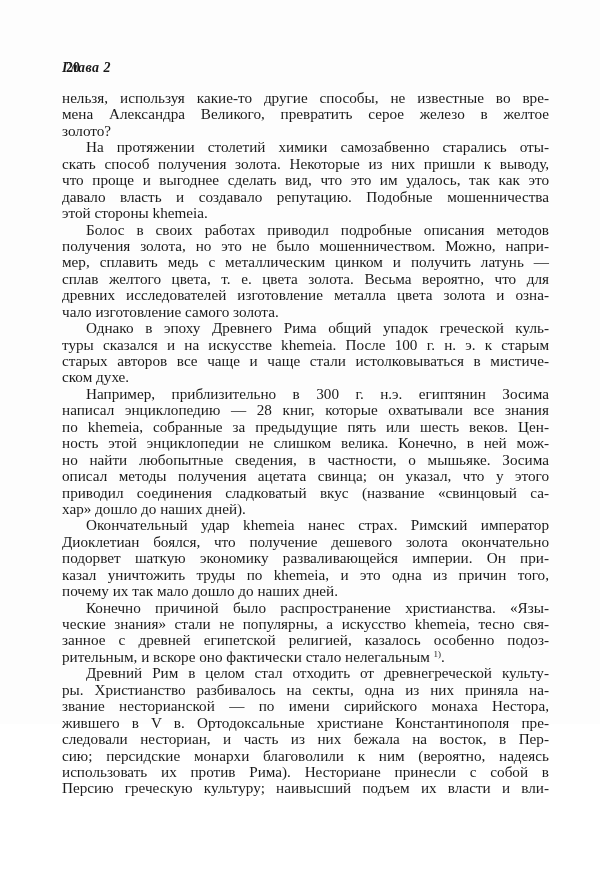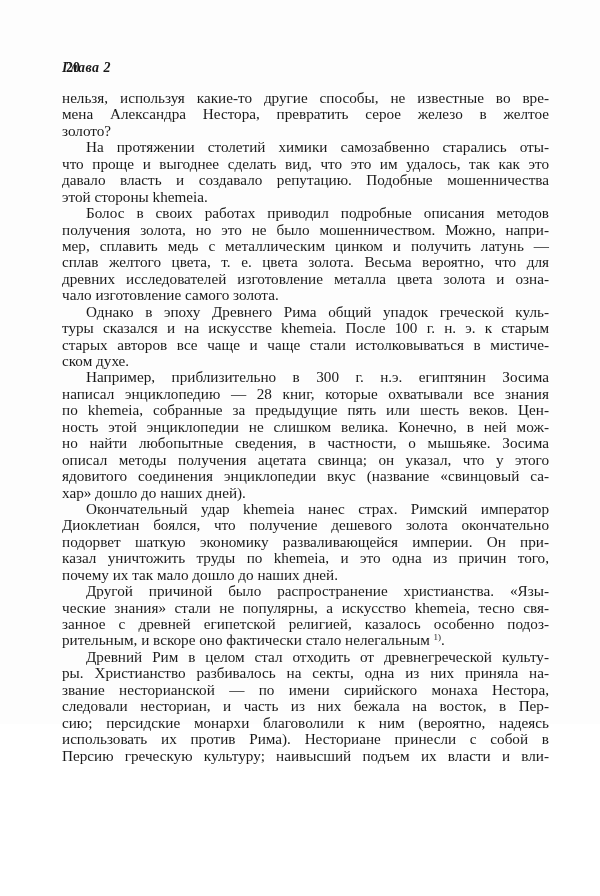--- a/index.html
+++ b/index.html
@@ -31,26 +31,27 @@
 <div class="page">
   <div class="running-head">
     <span class="page-number">20</span>
     <span class="chapter-title">Глава 2</span>
   </div>
 
   <div class="body-text">
 
     <div>
       <span class="line">нельзя, используя какие-то другие способы, не известные во вре-</span>
-      <span class="line">мена Александра Нестора, превратить серое железо в желтое</span>
+      <span class="line">мена Александра Великого, превратить серое железо в желтое</span>
       <span class="line last">золото?</span>
     </div>
 
     <div>
       <span class="line indent">На протяжении столетий химики самозабвенно старались оты-</span>
+      <span class="line">скать способ получения золота. Некоторые из них пришли к выводу,</span>
       <span class="line">что проще и выгоднее сделать вид, что это им удалось, так как это</span>
       <span class="line">давало власть и создавало репутацию. Подобные мошенничества</span>
       <span class="line last">этой стороны khemeia.</span>
     </div>
 
     <div>
       <span class="line indent">Болос в своих работах приводил подробные описания методов</span>
       <span class="line">получения золота, но это не было мошенничеством. Можно, напри-</span>
       <span class="line">мер, сплавить медь с металлическим цинком и получить латунь —</span>
       <span class="line">сплав желтого цвета, т. е. цвета золота. Весьма вероятно, что для</span>
@@ -65,42 +66,43 @@
       <span class="line last">ском духе.</span>
     </div>
 
     <div>
       <span class="line indent">Например, приблизительно в 300 г. н.э. египтянин Зосима</span>
       <span class="line">написал энциклопедию — 28 книг, которые охватывали все знания</span>
       <span class="line">по khemeia, собранные за предыдущие пять или шесть веков. Цен-</span>
       <span class="line">ность этой энциклопедии не слишком велика. Конечно, в ней мож-</span>
       <span class="line">но найти любопытные сведения, в частности, о мышьяке. Зосима</span>
       <span class="line">описал методы получения ацетата свинца; он указал, что у этого</span>
-      <span class="line">ядовитого соединения энциклопедии вкус (название «свинцовый са-</span>
+      <span class="line">приводил соединения сладковатый вкус (название «свинцовый са-</span>
       <span class="line last">хар» дошло до наших дней).</span>
     </div>
 
     <div>
       <span class="line indent">Окончательный удар khemeia нанес страх. Римский император</span>
       <span class="line">Диоклетиан боялся, что получение дешевого золота окончательно</span>
       <span class="line">подорвет шаткую экономику разваливающейся империи. Он при-</span>
       <span class="line">казал уничтожить труды по khemeia, и это одна из причин того,</span>
       <span class="line last">почему их так мало дошло до наших дней.</span>
     </div>
 
     <div>
-      <span class="line indent">Другой причиной было распространение христианства. «Язы-</span>
+      <span class="line indent">Конечно причиной было распространение христианства. «Язы-</span>
       <span class="line">ческие знания» стали не популярны, а искусство khemeia, тесно свя-</span>
       <span class="line">занное с древней египетской религией, казалось особенно подоз-</span>
       <span class="line last"><span>рительным, и вскоре оно фактически стало нелегальным</span> <sup>1)</sup><span>.</span></span>
     </div>
 
     <div>
       <span class="line indent">Древний Рим в целом стал отходить от древнегреческой культу-</span>
       <span class="line">ры. Христианство разбивалось на секты, одна из них приняла на-</span>
       <span class="line">звание несторианской — по имени сирийского монаха Нестора,</span>
+      <span class="line">жившего в V в. Ортодоксальные христиане Константинополя пре-</span>
       <span class="line">следовали несториан, и часть из них бежала на восток, в Пер-</span>
       <span class="line">сию; персидские монархи благоволили к ним (вероятно, надеясь</span>
       <span class="line">использовать их против Рима). Несториане принесли с собой в</span>
       <span class="line">Персию греческую культуру; наивысший подъем их власти и вли-</span>
     </div>
   </div>
 </div>
 
 </body></html>

